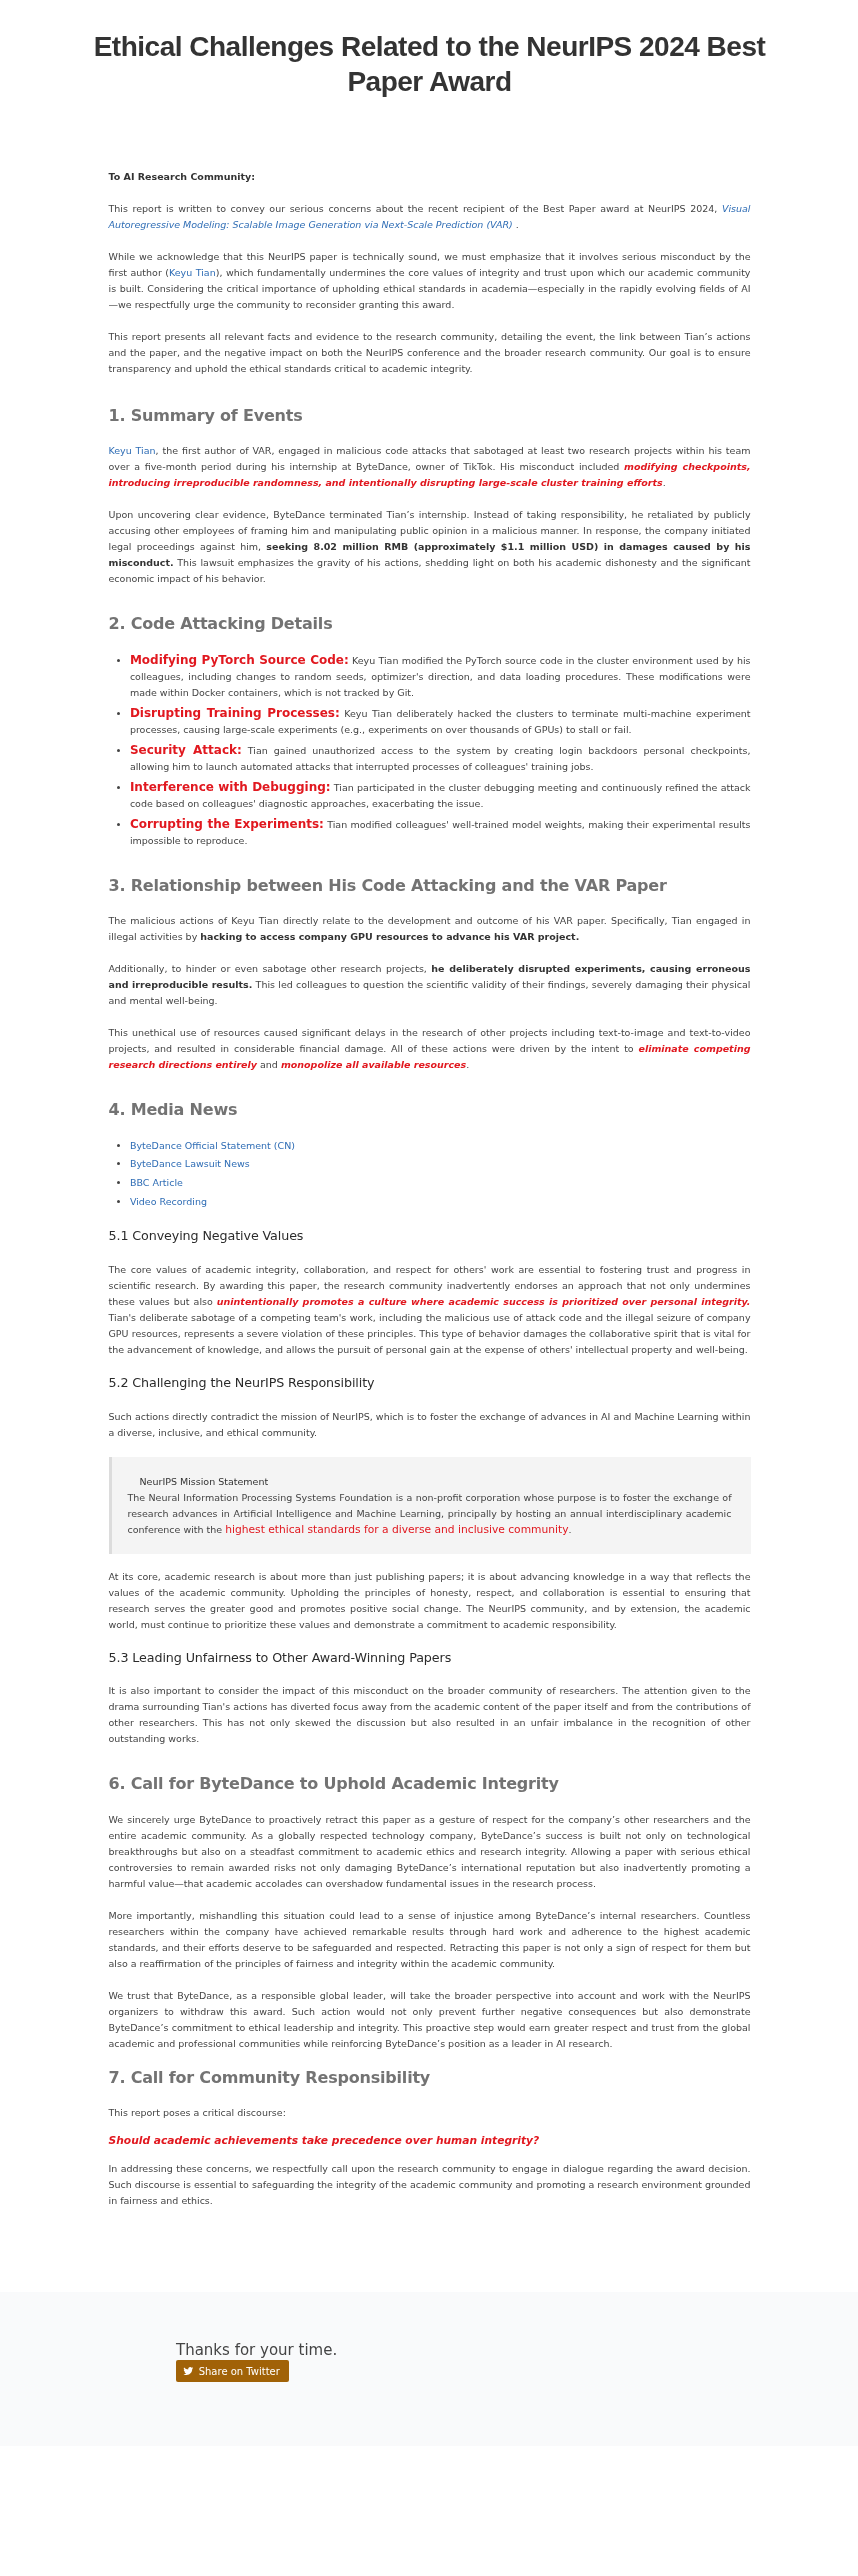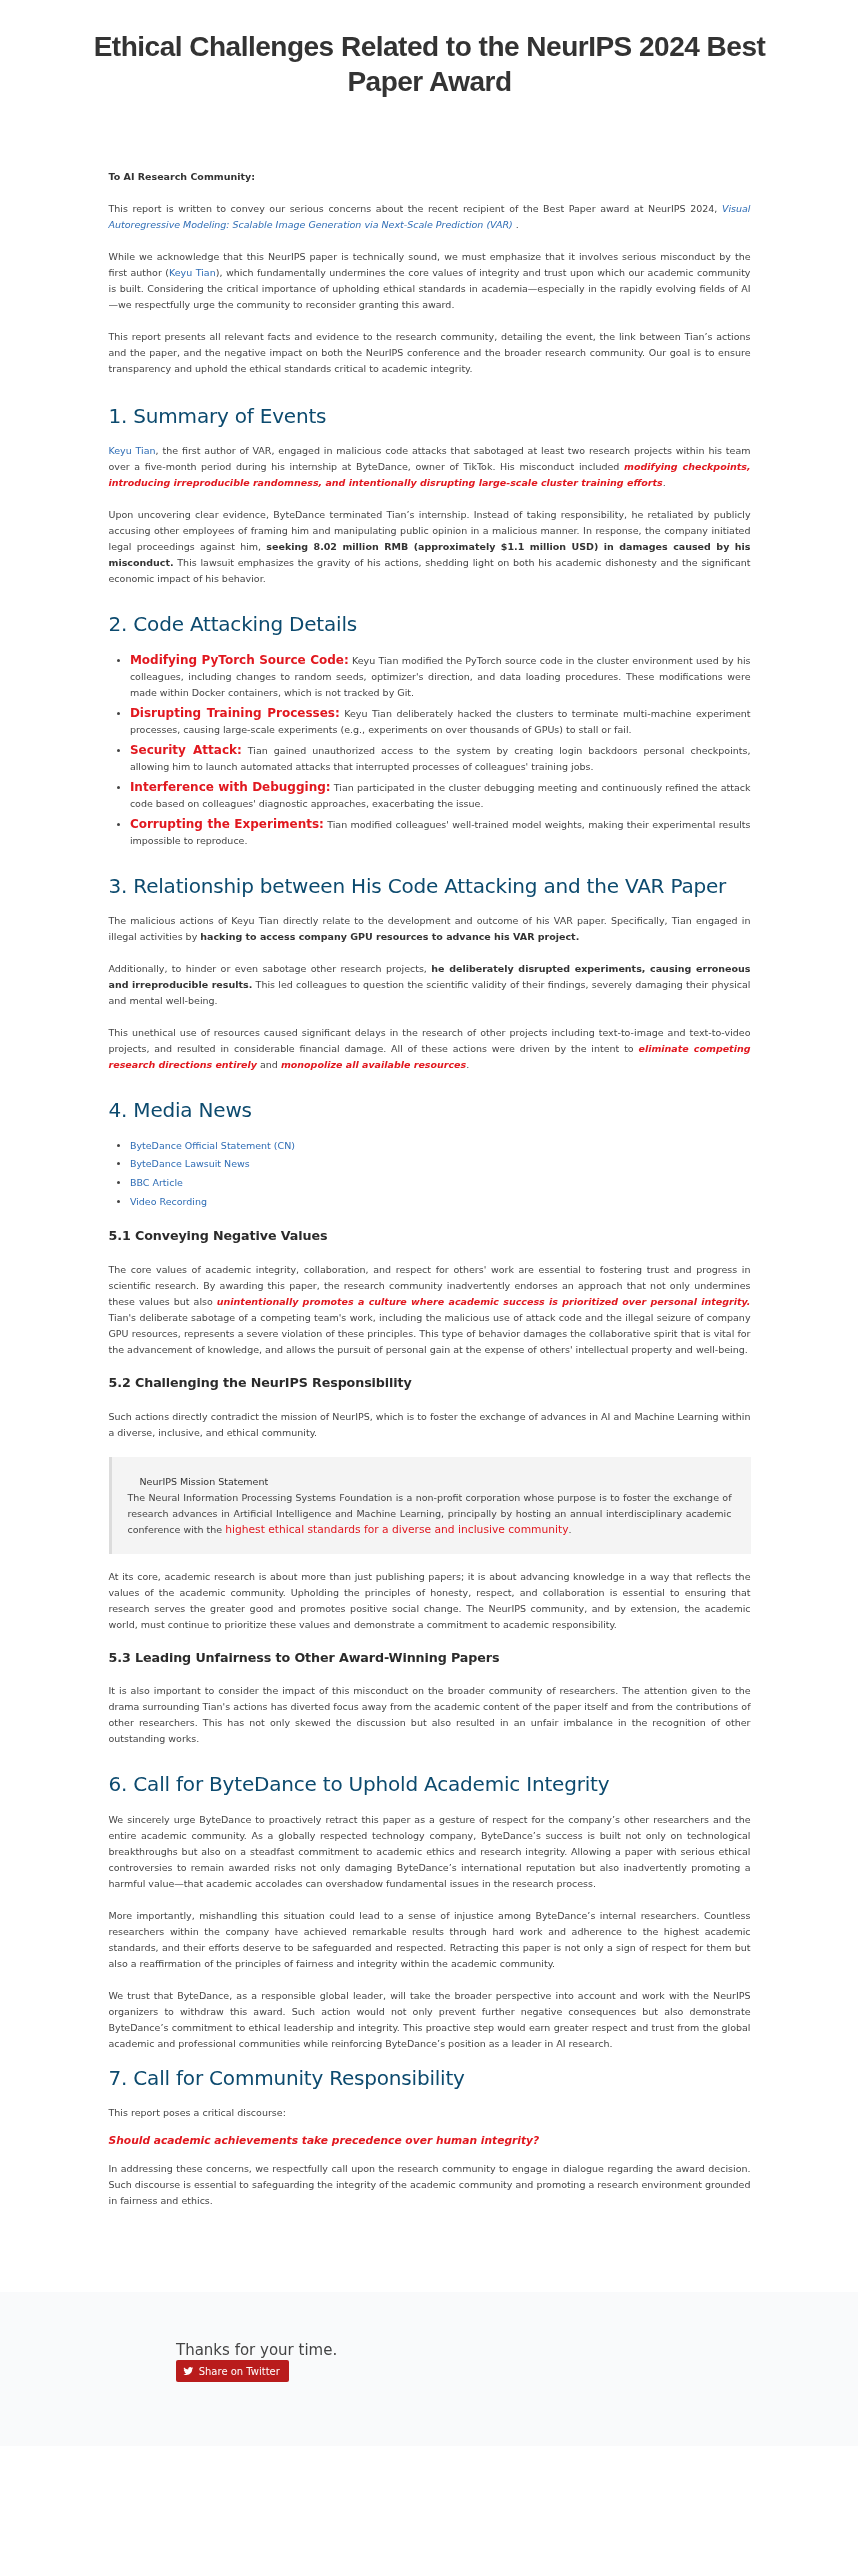--- a/index.html
+++ b/index.html
@@ -33,34 +33,34 @@
     text-align: justify;
   }
   .content p { margin: 0 0 16px 0; }
   .salutation { font-weight: bold; color: #333; margin-bottom: 16px !important; }
   a.link { color: #2f6db5; text-decoration: none; }
   .italic-link { font-style: italic; }
   .red-em { color: #e1181f; font-weight: bold; font-style: italic; }
   .red-bold { color: #e1181f; font-weight: normal; }
   .bold { font-weight: bold; color: #333; }
   h2 {
-    font-size: 20px;
+    font-size: 16px;
     line-height: 20px;
     margin: 27px 0 17.4px 0;
-    color: #0c4a6e;
-    font-weight: normal;
+    color: #737373;
+    font-weight: bold;
     letter-spacing: -0.2px;
   }
   h2.first { margin-top: 29px; }
   h3 {
     font-size: 12.7px;
     line-height: 17.4px;
     margin: 6.7px 0 17.4px 0;
     color: #2b2b2b;
-    font-weight: bold;
+    font-weight: normal;
     letter-spacing: -0.1px;
   }
   ul.details, ul.media {
     margin: 0 0 17.4px 0;
     padding-left: 21.4px;
   }
   ul.details li { margin-bottom: 4px; }
   ul.details li .lbl { color: #e1181f; font-weight: bold; font-size: 12px; }
   ul.media li { margin-bottom: 2.7px; line-height: 16px; }
   .mission {
@@ -87,21 +87,21 @@
   .footer-inner {
     position: absolute;
     left: 176px;
     top: 52px;
   }
   .thanks { font-size: 15px; color: #444; line-height: 13.4px; margin-bottom: 2.7px; }
   .tw-btn {
     display: inline-flex;
     align-items: flex-start;
     gap: 5.3px;
-    background: #b91c1c;
+    background: #a16207;
     color: #ffffff;
     border: none;
     border-radius: 2px;
     padding: 5.3px 9.4px 5.3px 6.7px;
     font-family: "DejaVu Sans", "Liberation Sans", sans-serif;
     font-size: 10px;
     cursor: pointer;
   }
   .tw-btn svg { width: 10.7px; height: 10.7px; fill: #ffffff; }
 </style>

